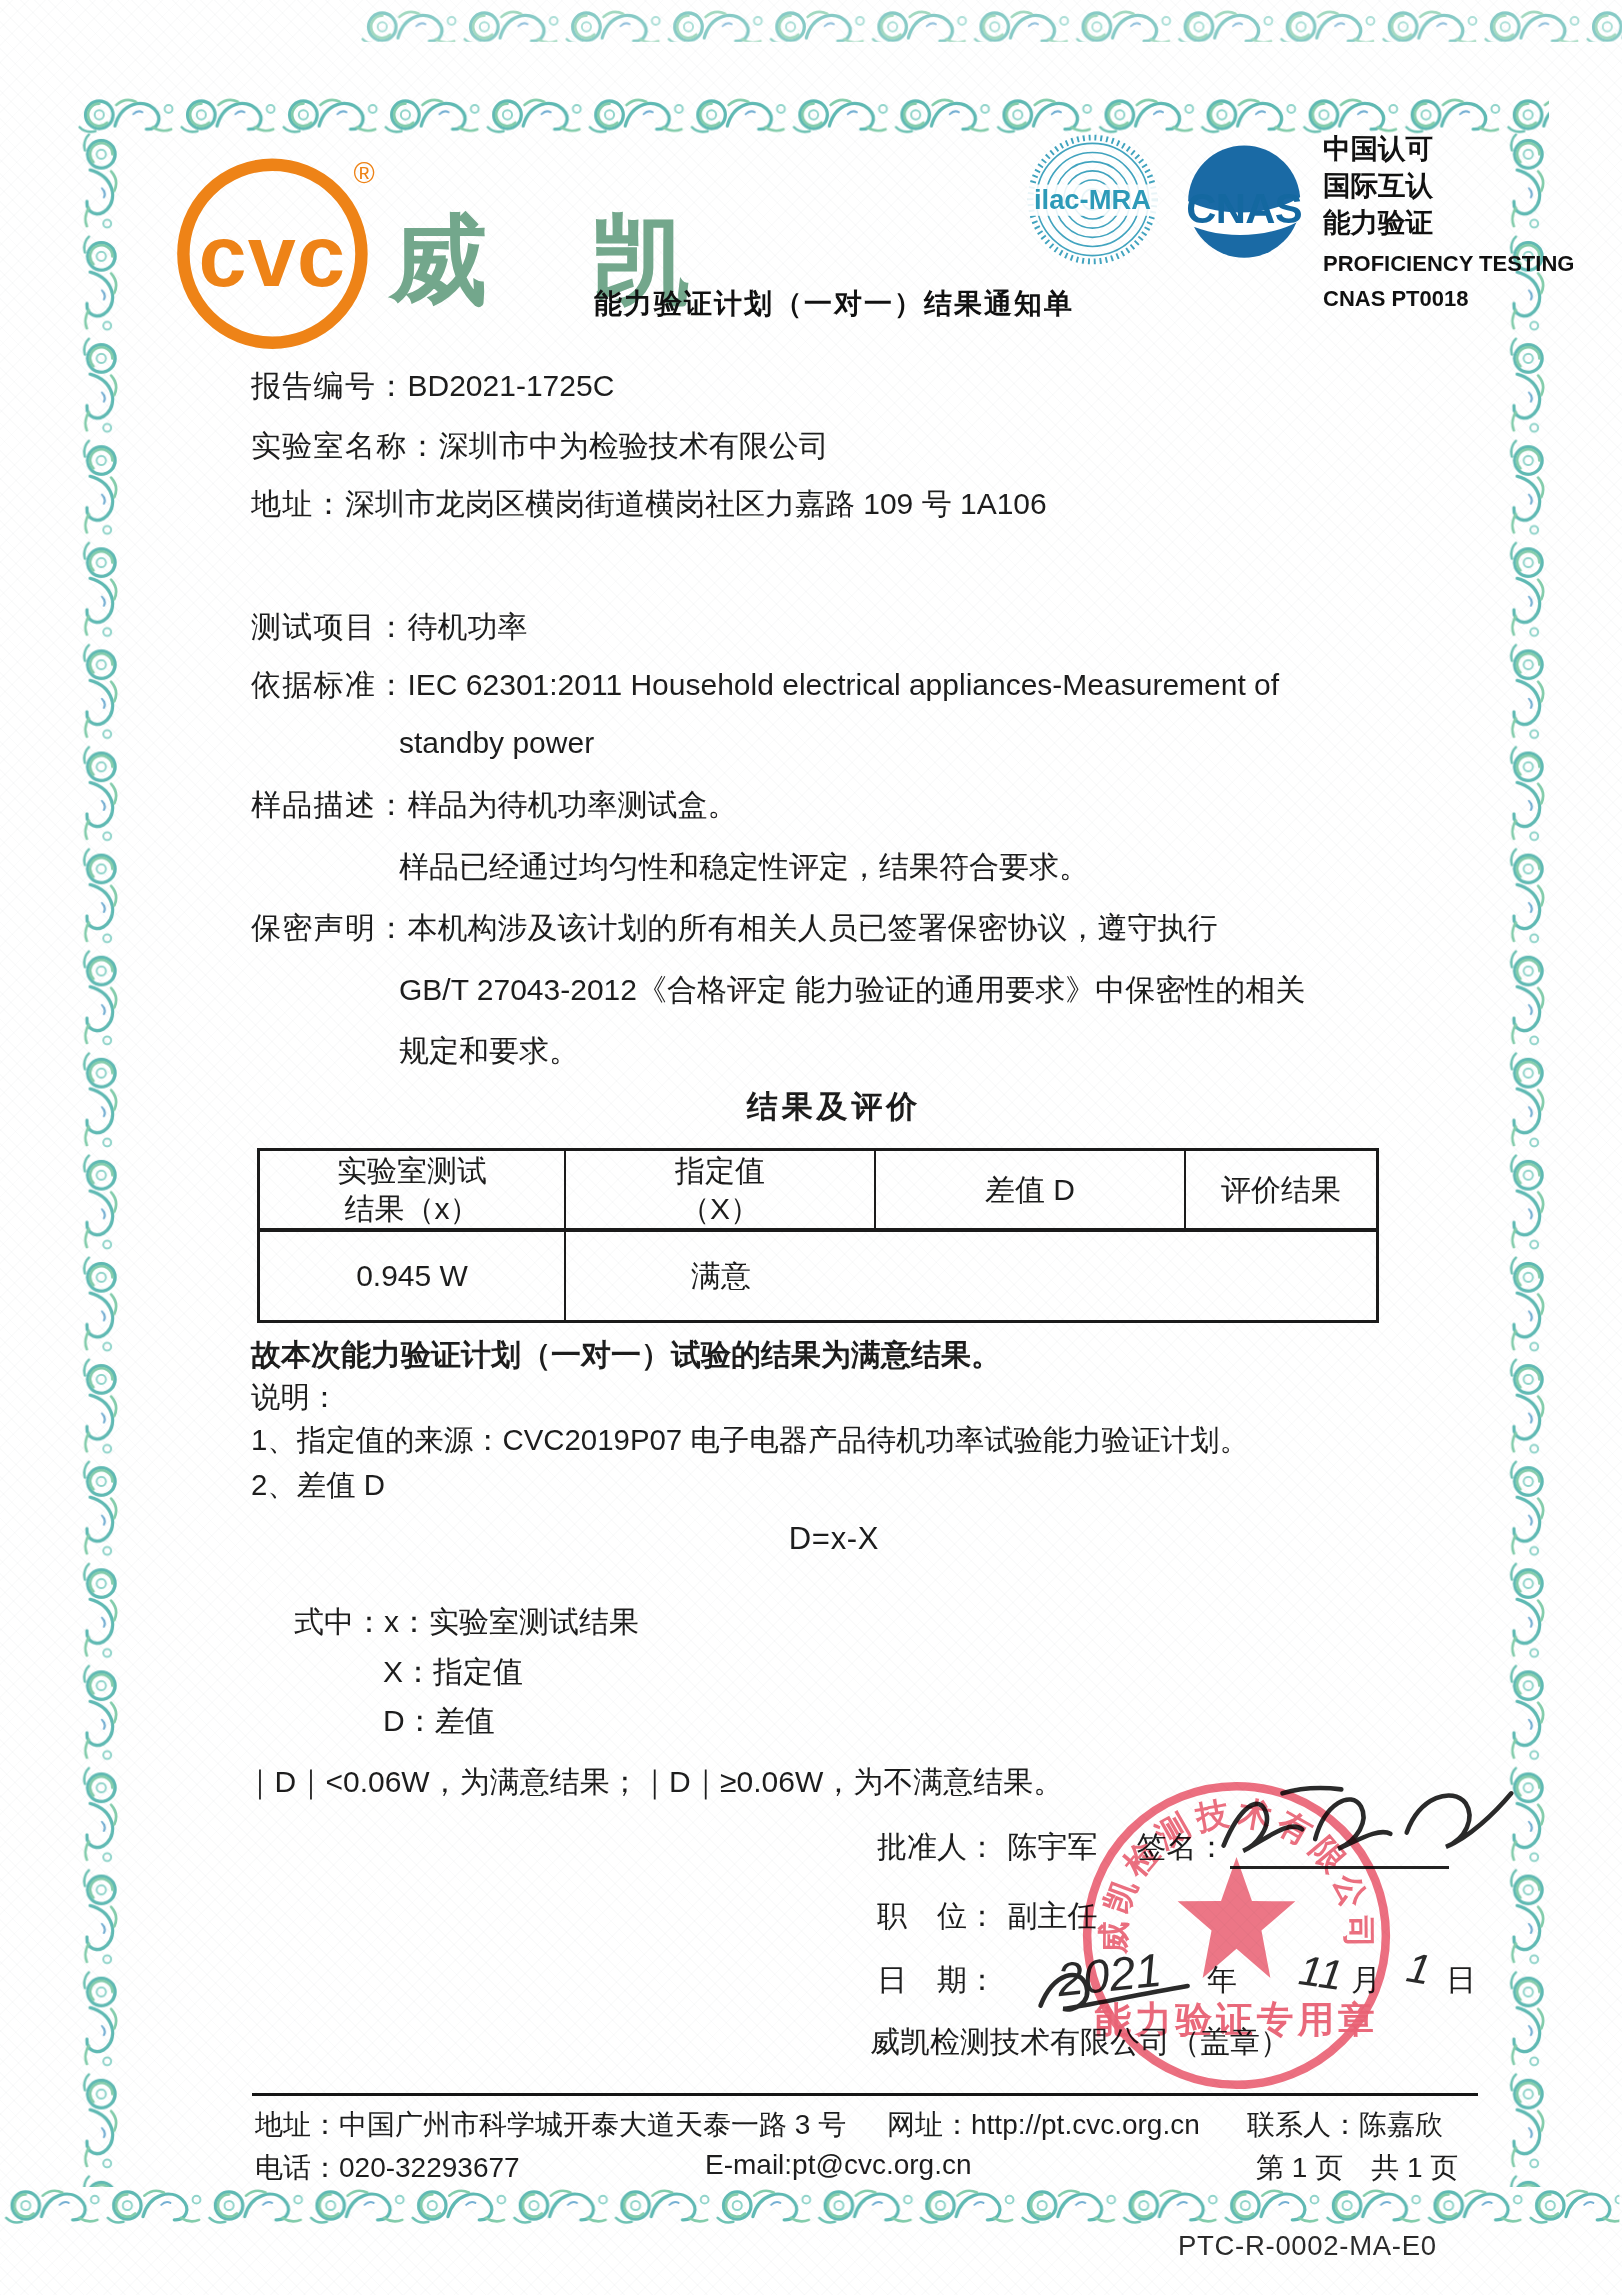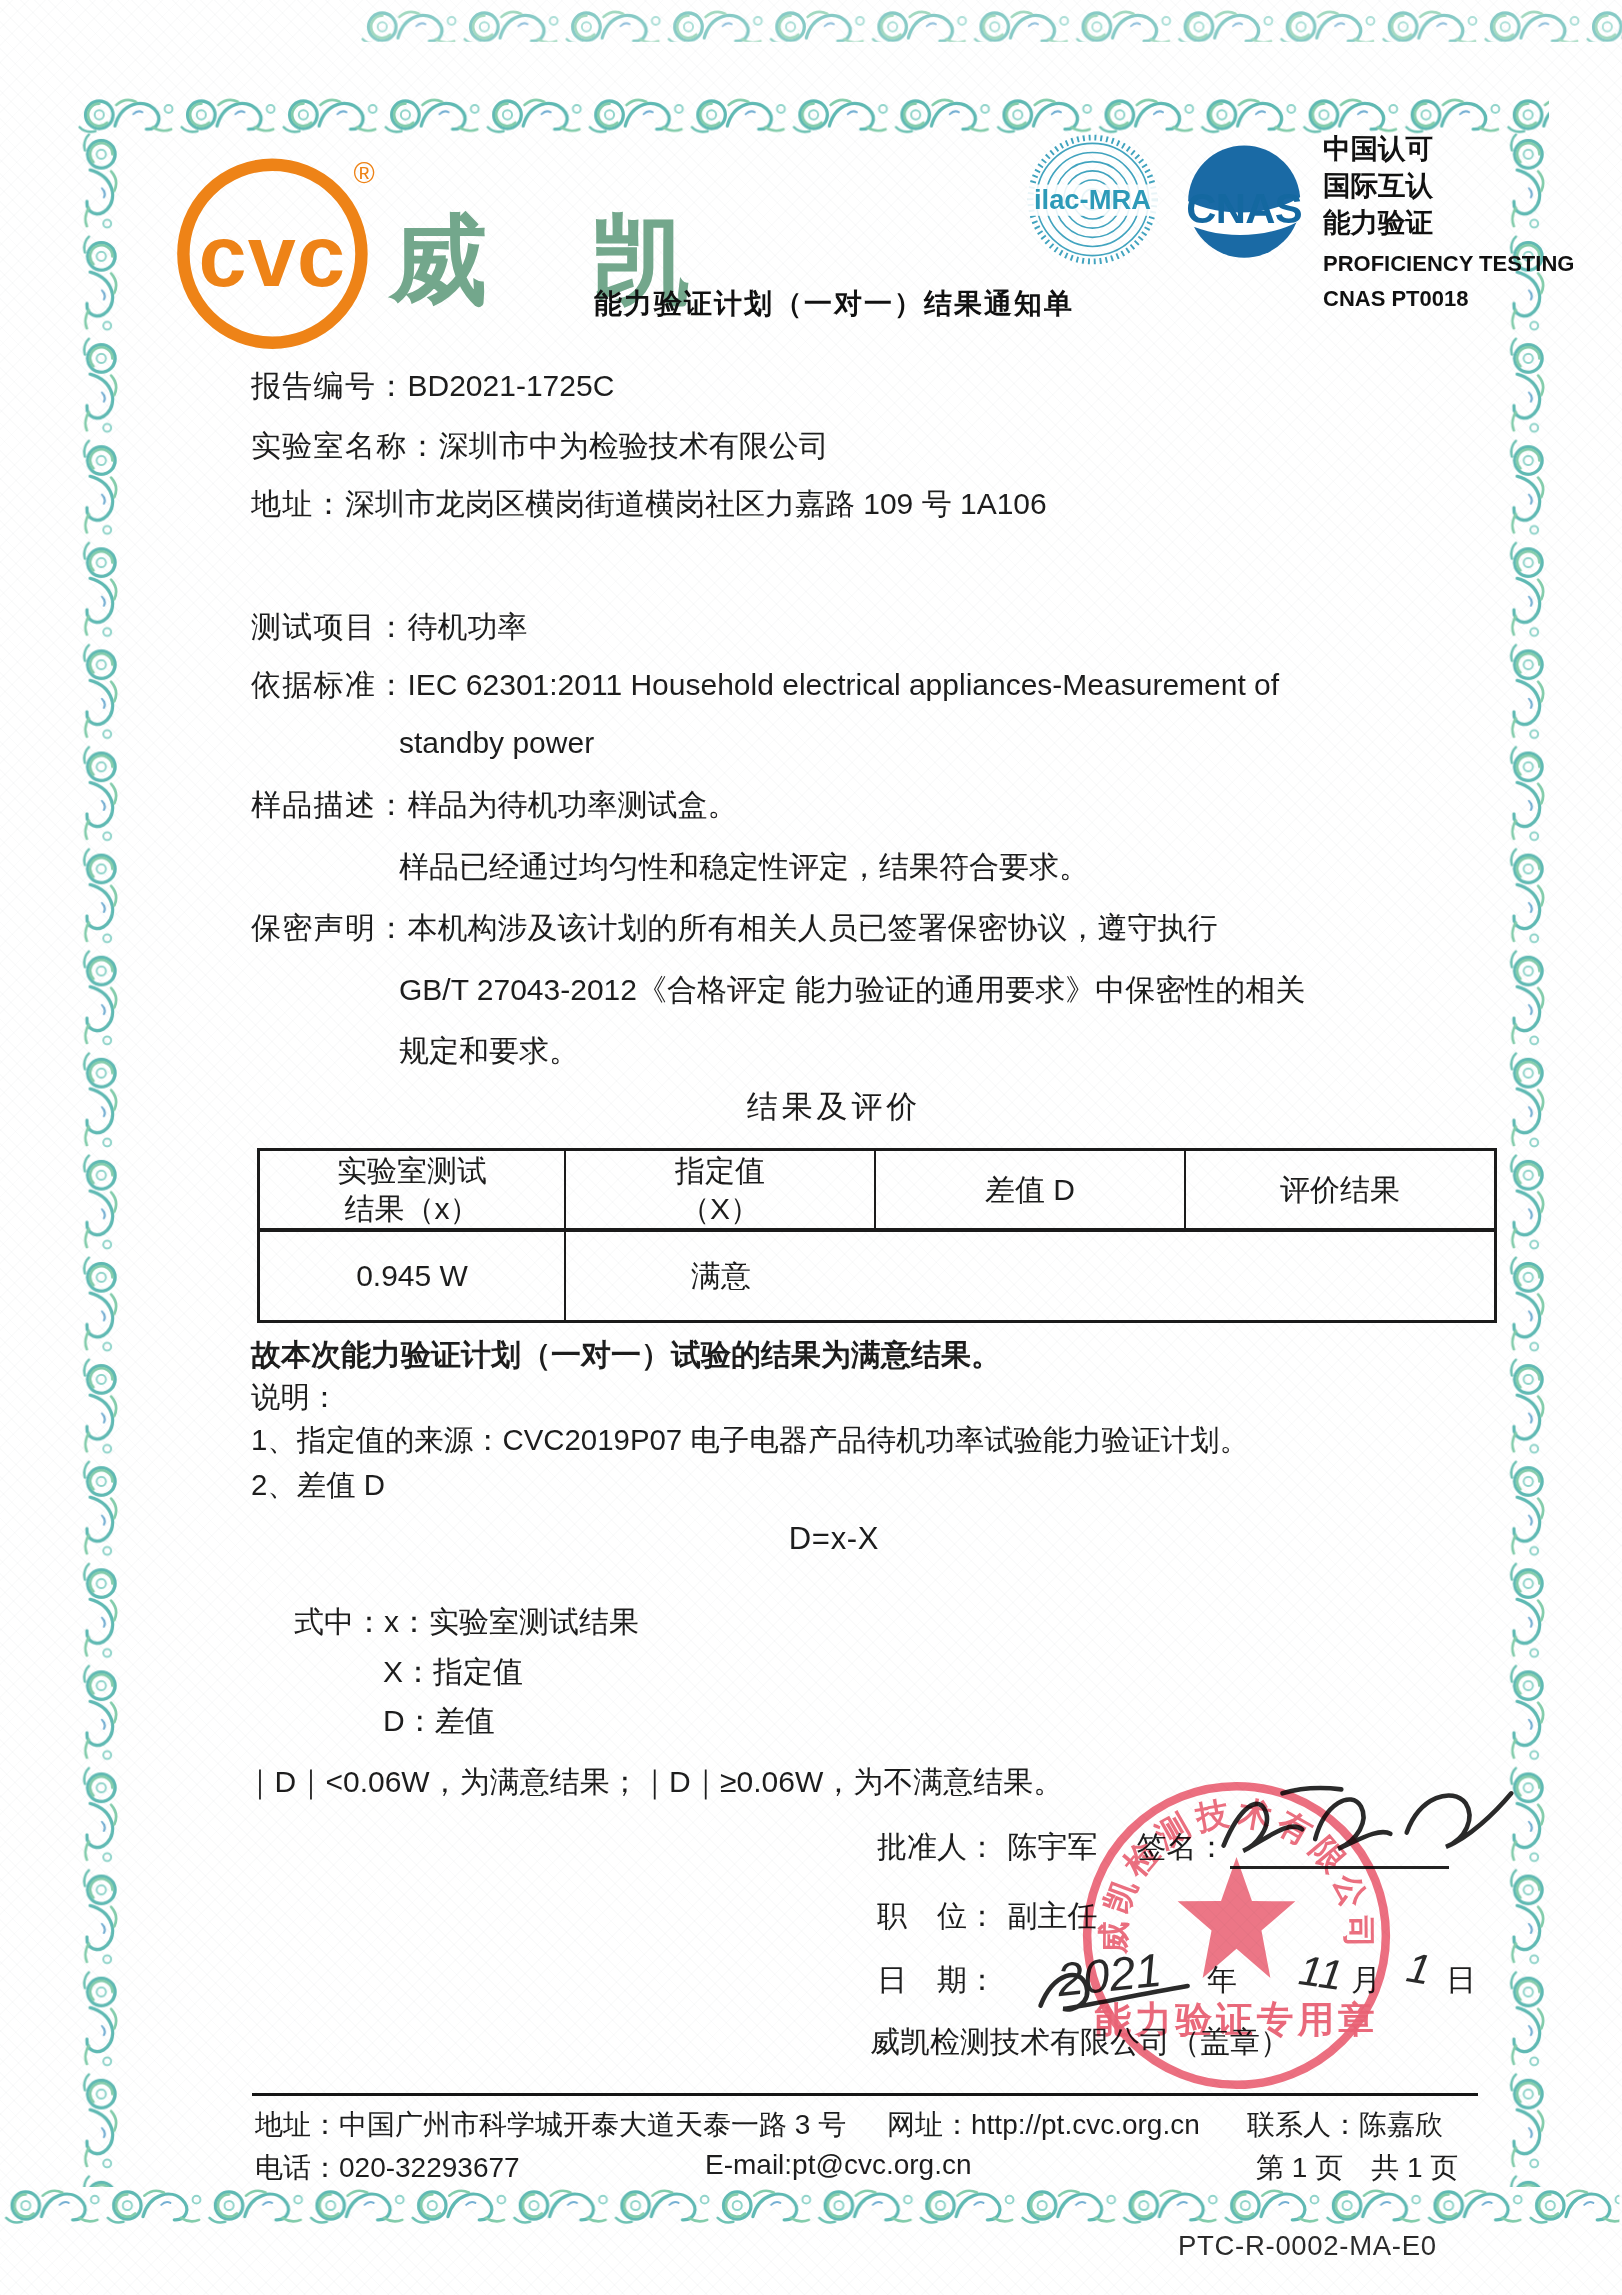--- a/index.html
+++ b/index.html
@@ -15,23 +15,23 @@
   .band{position:absolute;}
   .vband{position:absolute;transform:rotate(90deg);transform-origin:0 0;}
   .brand-cn{font-size:98px;font-weight:700;letter-spacing:39px;color:#73a78c;}
   .accr-cn{font-size:27.5px;font-weight:700;line-height:37px;color:#111;}
   .accr-en{font-size:22px;font-weight:800;line-height:35px;color:#111;}
   .doc-title{font-size:28px;font-weight:700;letter-spacing:2px;text-align:center;color:#111;}
   .line{font-size:30px;white-space:nowrap;}
   .line .lbl{letter-spacing:1.3px;}
   .bold{font-weight:700;}
   .center-wrap{left:92px;width:1484px;text-align:center;}
-  .sec-head{font-size:31px;font-weight:400;letter-spacing:3.9px;}
+  .sec-head{font-size:31px;font-weight:700;letter-spacing:3.9px;}
   .rtable{
-    left:257px;top:1148px;width:1240px;height:175px;
+    left:257px;top:1148px;width:1122px;height:175px;
     border:3.9px solid #1b1b1b;box-sizing:border-box;
     display:grid;grid-template-columns:306px 310px 310px 1fr;grid-template-rows:81px 1fr;
   }
   .rtable .cell{
     border-right:2.6px solid #1b1b1b;display:flex;flex-direction:column;
     align-items:center;justify-content:center;font-size:30px;line-height:38px;
   }
   .rtable .cell.last{border-right:none;}
   .rtable .hcell{border-bottom:4.6px solid #1b1b1b;}
   .formula{font-size:31px;letter-spacing:0.7px;}

